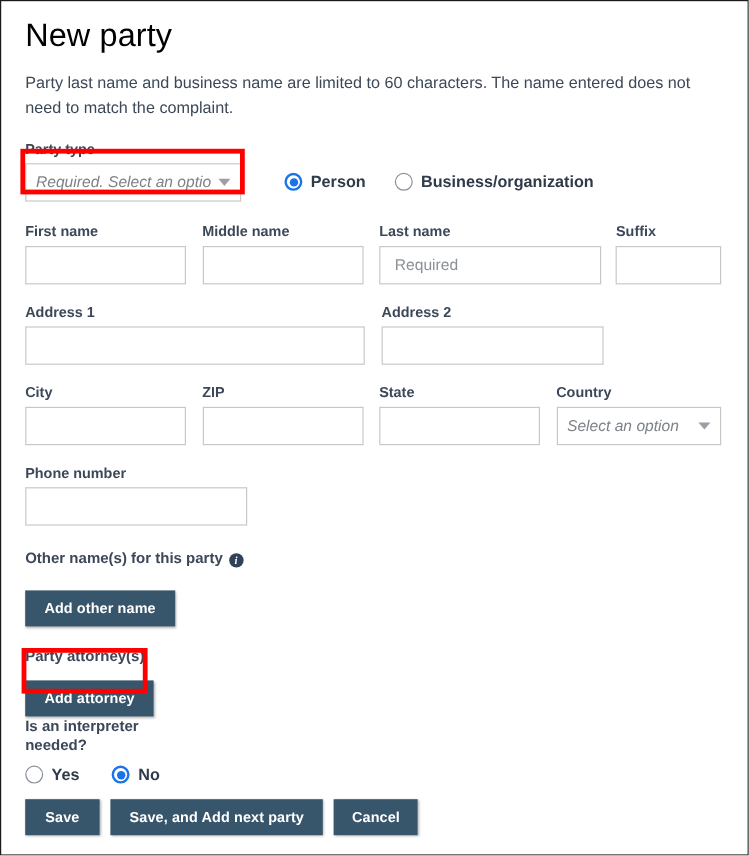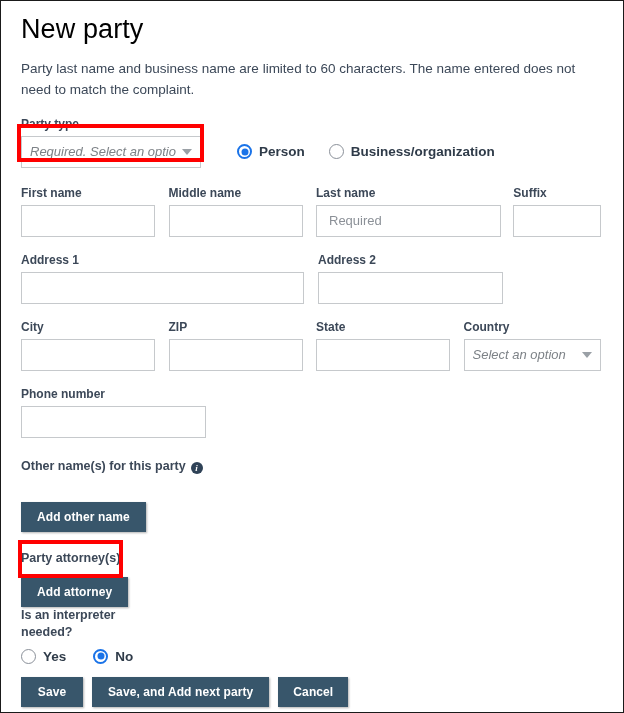--- a/index.html
+++ b/index.html
@@ -270,21 +270,21 @@
 
     <div style="margin-top:16px;">
       <span class="field-label">Phone number</span>
       <input class="txt" style="width: 185px;" type="text" placeholder="">
     </div>
 
     <div style="margin-top:18px;">
       <div>
         <span class="label-plain">Other name(s) for this party</span><span class="info-icon">i</span>
       </div>
-      <button class="btn" style="margin-top:28px;">Add other name</button>
+      <button class="btn" style="margin-top:18px;">Add other name</button>
     </div>
 
     <div style="margin-top:16px;">
       <span class="label-plain">Party attorney(s)</span>
       <div style="margin-top:11px;">
         <button class="btn">Add attorney</button>
       </div>
     </div>
 
     <div style="">

